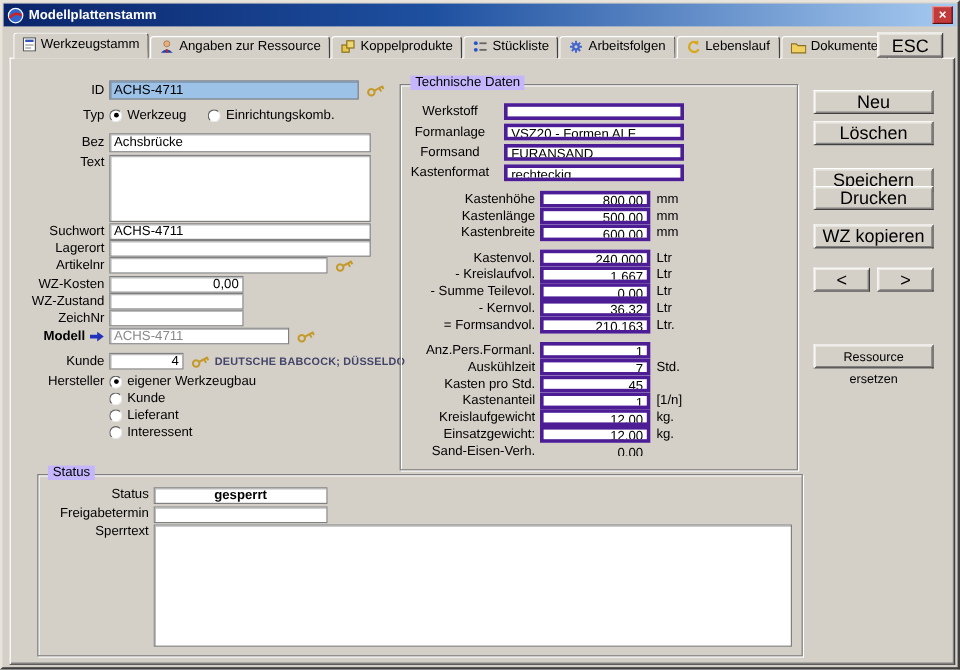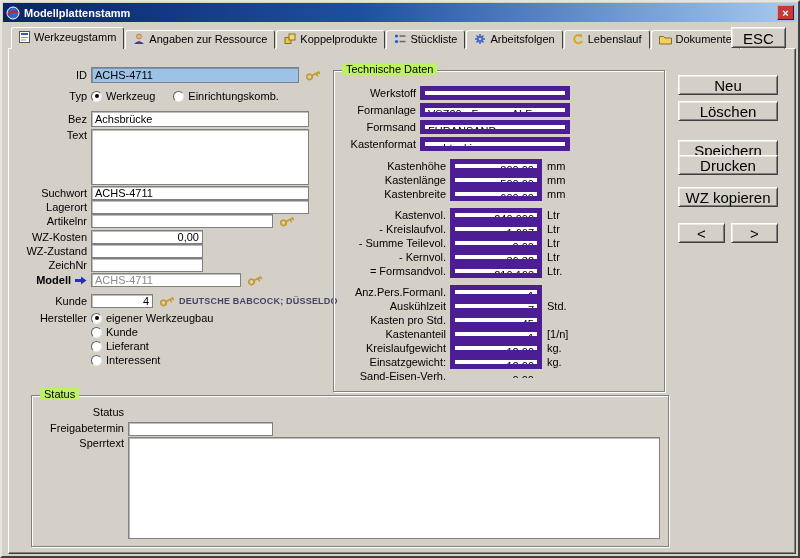--- a/index.html
+++ b/index.html
@@ -74,21 +74,21 @@
   .field.selected { background:#9CC2E8; }
   .field.disabled { color:#8a8a8a; }
   .field.multiline { height:56px; line-height:normal; white-space:normal; }
   .groupbox {
     position:absolute;
     border:1px solid #808080;
     box-shadow: inset 1px 1px 0 #FFFFFF, 1px 1px 0 #FFFFFF;
   }
   .legend {
     position:absolute; top:-8px; left:8px;
-    background:#bef264; padding:0 4px; white-space:nowrap;
+    background:#c4b5fd; padding:0 4px; white-space:nowrap;
   }
   .radio {
     width:11px; height:11px; border-radius:50%;
     background:#fff; flex:none;
     border:1px solid; border-color:#606060 #E8E8E8 #E8E8E8 #606060;
     display:inline-flex; align-items:center; justify-content:center;
   }
   .radio.checked::after {
     content:""; width:4px; height:4px; border-radius:50%; background:#000;
   }
@@ -101,23 +101,23 @@
     font-size:9px; font-weight:bold; color:#44446A; letter-spacing:.2px;
     white-space:nowrap;
   }
   .key-icon { flex:none; transform:rotate(-28deg); margin-left:2px; }
   
   .td-group { left:324px; top:21px; width:332px; height:322px; padding-top:13px; }
   .td-row { display:flex; align-items:center; height:17px; }
   .td-row.num { height:14px; }
   .td-row.gap { margin-top:7px; }
   .td-label { width:112px; text-align:right; margin-right:4px; flex:none; white-space:nowrap; }
-  .td-row.wide .td-label { width:82px; }
+  .td-row.wide .td-label { width:82px;text-align:center; }
   .td-field {
-    background:#fff; border:5px solid #4c1d95;
+    background:#fff; border:3px solid #4c1d95;
     height:14px; line-height:12px; padding:0 3px; overflow:hidden; white-space:nowrap;
   }
   .td-row.wide .td-field { width:150px; }
   .td-row.num .td-field { width:92px; text-align:right; }
   .td-row.num .td-field.flat { background:transparent; border-color:transparent; }
   .td-unit { margin-left:5px; white-space:nowrap; }
   
   .rbtn { position:absolute; left:669px; width:100px; height:20px; line-height:18px; }
   
   .status-group { left:22px; top:346px; width:638px; height:152px; }
@@ -446,26 +446,28 @@
       </div>
     </div>
 
     <button class="btn rbtn" style="top:26px">Neu</button>
     <button class="btn rbtn" style="top:52px">Löschen</button>
     <button class="btn rbtn" style="top:91px">Speichern</button>
     <button class="btn rbtn" style="top:138px">WZ kopieren</button>
     <button class="btn rbtn" style="top:106px">Drucken</button>
     <button class="btn rbtn" style="top:174px;width:47px">&lt;</button>
     <button class="btn rbtn" style="top:174px;left:722px;width:47px">&gt;</button>
+    <button class="btn rbtn" style="top:238px;font-size:10.5px">Ressource ersetzen</button>
 
     <div class="groupbox status-group">
       <span class="legend">Status</span>
 
       <div class="srow" style="top:10px">
         <span class="slabel">Status</span>
+        <div class="field small status-value" style="width:145px">gesperrt</div>
       </div>
 
       <div class="srow" style="top:26px">
         <span class="slabel">Freigabetermin</span>
         <div class="field small" style="width:145px"></div>
       </div>
 
       <div class="srow" style="top:41px">
         <span class="slabel">Sperrtext</span>
         <div class="field multiline" style="width:532px;height:102px"></div>

